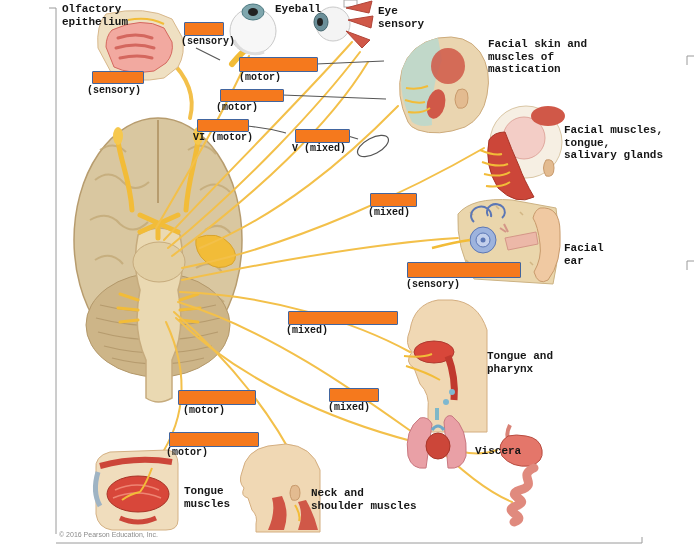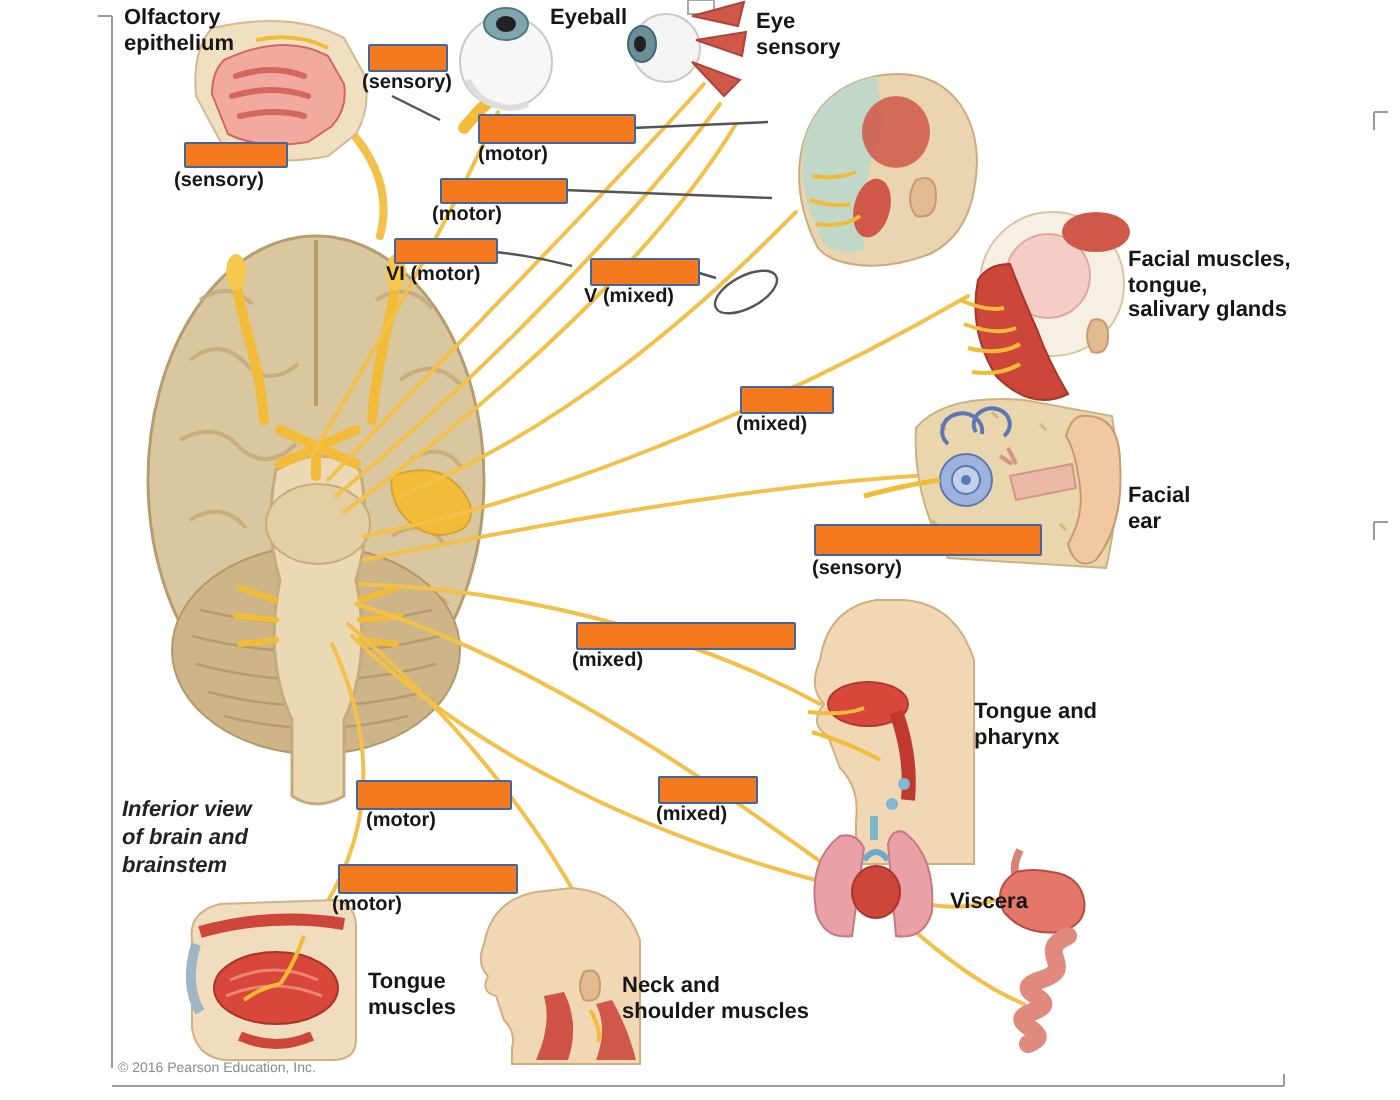--- a/index.html
+++ b/index.html
@@ -1,19 +1,19 @@
 <!DOCTYPE html>
 <html style="--box-fill: #f5791d; --box-border: #41659f; --nerve-color: #f3c04a;"><head>
 <meta charset="utf-8">
 <style>
   html,body{margin:0;padding:0;background:#fff;}
   .stage{position:relative;width:700px;height:550px;background:#fff;overflow:hidden;
          font-family:"Liberation Sans", sans-serif;}
   .stage svg{position:absolute;left:0;top:0;}
-  #labels-layer,#blanks-layer{position:absolute;left:0;top:0;width:668px;height:550px;pointer-events:none;}
+  #labels-layer,#blanks-layer{position:absolute;left:0;top:0;width:668px;height:550px;pointer-events:none;font-family:Liberation Mono, monospace;}
   .label{position:absolute;font-size:11px;font-weight:bold;color:#161616;line-height:1.15;
          white-space:pre-line;pointer-events:auto;}
   .blank-box{position:absolute;background:var(--box-fill,#f5791d);
              border:1.5px solid var(--box-border,#41659f);border-radius:1px;pointer-events:auto;cursor:pointer;}
   .blank-sub{position:absolute;font-size:10px;font-weight:bold;color:#161616;pointer-events:auto;}
   .caption{position:absolute;left:61px;top:399px;font-size:11px;font-weight:bold;font-style:italic;
            color:#222;line-height:1.25;white-space:pre-line;}
   .copyright{position:absolute;left:59px;top:531px;font-size:7px;color:#8b8b8b;}
   .nerve{fill:none;stroke:var(--nerve-color,#f3c04a);stroke-width:2;stroke-linecap:round;}
   .nerve-thick{fill:none;stroke:var(--nerve-color,#f3c04a);stroke-width:4;stroke-linecap:round;}
@@ -176,20 +176,23 @@
 
 <div id="labels-layer">
   <div class="label" style="left: 62px; top: 3px;">Olfactory
 epithelium</div>
 
   <div class="label" style="left: 275px; top: 3px;">Eyeball</div>
 
   <div class="label" style="left: 378px; top: 5px;">Eye
 sensory</div>
 
+  <div class="label" style="left: 488px; top: 38px;">Facial skin and
+muscles of
+mastication</div>
 
   <div class="label" style="left: 564px; top: 124px;">Facial muscles,
 tongue,
 salivary glands</div>
 
   <div class="label" style="left: 564px; top: 242px;">Facial
 ear</div>
 
   <div class="label" style="left: 487px; top: 350px;">Tongue and
 pharynx</div>
@@ -257,18 +260,15 @@
     <div class="blank-box" style="left: 178px; top: 390px; width: 76px; height: 13px;"></div>
     <div class="blank-sub" style="left: 183px; top: 405px;">(motor)</div>
   </div>
 
   <div>
     <div class="blank-box" style="left: 169px; top: 432px; width: 88px; height: 13px;"></div>
     <div class="blank-sub" style="left: 166px; top: 447px;">(motor)</div>
   </div>
 </div>
 
-<div class="caption">Inferior view
-of brain and
-brainstem</div>
 <div class="copyright">© 2016 Pearson Education, Inc.</div>
 
 </div>
 
 </body></html>

